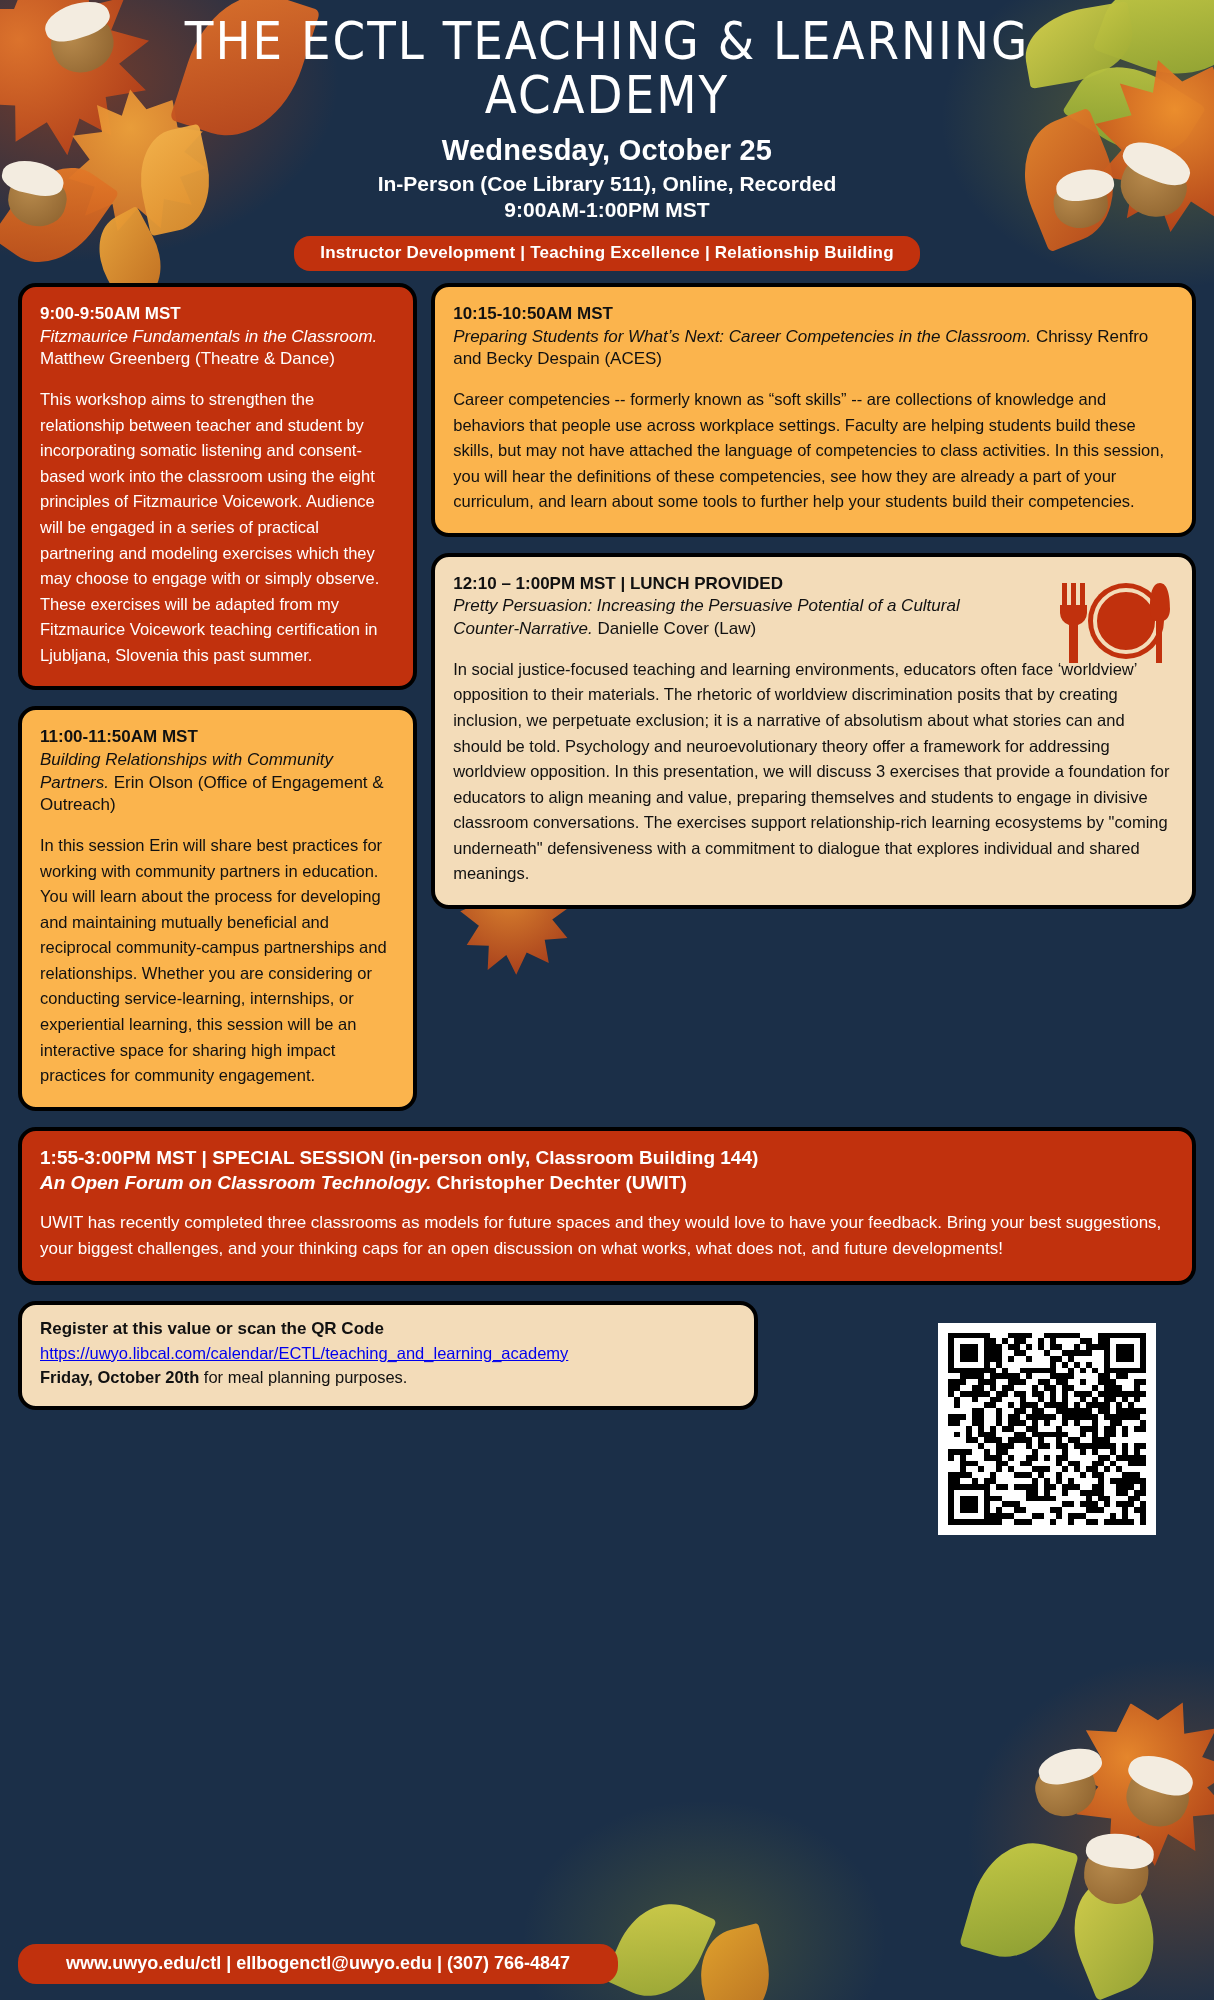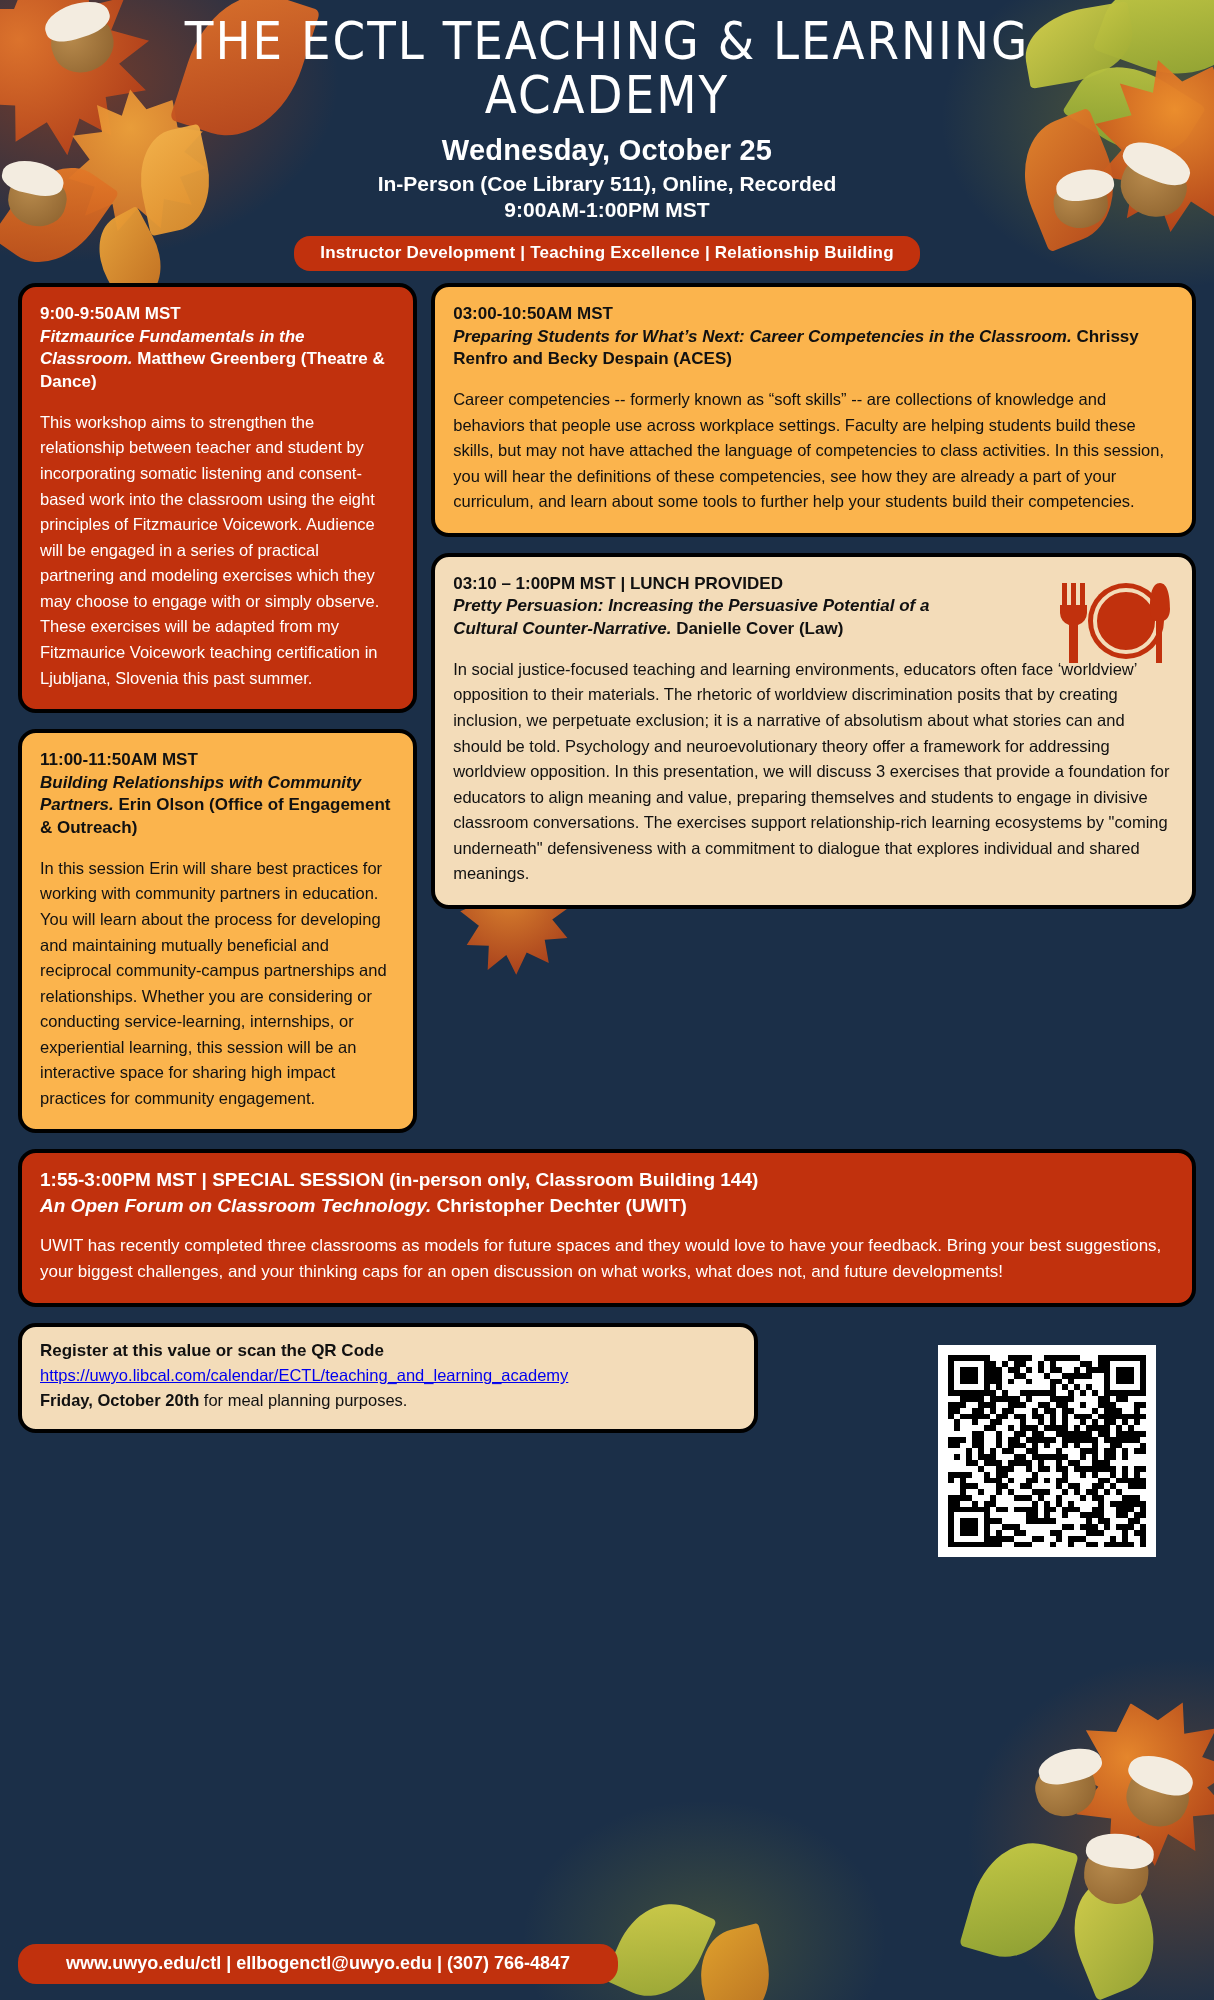--- a/index.html
+++ b/index.html
@@ -59,21 +59,21 @@
   .col { display: flex; flex-direction: column; gap: 16px; }
   .col.left { width: 404px; }
   .col.right { width: 774px; }
   .card {
     border: 4px solid #000; border-radius: 18px; padding: 16px 18px 18px;
   }
   .card.red   { background: #c1310d; color: #fff; }
   .card.amber { background: #fbb44d; color: #111; }
   .card.cream { background: #f3dcb9; color: #111; }
   .card .time { font-weight: bold; font-size: 17px; line-height: 1.32; }
-  .card .ttl  { font-weight: bold; font-style: italic; font-size: 17px; line-height: 1.34; }
+  .card .ttl  { font-weight: normal; font-style: italic; font-size: 17px; line-height: 1.34; }
   .card .ttl .plain { font-style: normal; }
   .card .body { font-size: 16.5px; line-height: 1.55; margin-top: 16px; }
   .head-line { line-height: 1.33; font-size: 17px; }
   
   .lunch-head { position: relative; }
   .lunch-icon { position: absolute; right: 2px; top: 6px; width: 118px; height: 84px; }
   
   .special {
     position: relative; z-index: 5; margin: 16px 18px 0;
     background: #c1310d; color: #fff; border: 4px solid #000; border-radius: 18px;
@@ -178,40 +178,40 @@
         </div>
         <div class="body">In this session Erin will share best practices for working with community partners in education. You will learn about the process for developing and maintaining mutually beneficial and reciprocal community-campus partnerships and relationships. Whether you are considering or conducting service-learning, internships, or experiential learning, this session will be an interactive space for sharing high impact practices for community engagement.</div>
       </div>
 
     </div>
 
     <div class="col right">
 
       <div class="card amber">
         <div class="head-line">
-          <div class="time">03:00-10:50AM MST</div>
+          <div class="time">10:15-10:50AM MST</div>
           <div class="ttl"><span>Preparing Students for What’s Next: Career Competencies in the Classroom.</span><span class="plain"> Chrissy Renfro and Becky Despain (ACES)</span></div>
         </div>
         <div class="body">Career competencies -- formerly known as “soft skills” -- are collections of knowledge and behaviors that people use across workplace settings. Faculty are helping students build these skills, but may not have attached the language of competencies to class activities. In this session, you will hear the definitions of these competencies, see how they are already a part of your curriculum, and learn about some tools to further help your students build their competencies.</div>
       </div>
 
       <div class="card cream">
         <div class="head-line lunch-head">
           <svg class="lunch-icon" viewBox="0 0 118 84">
             <g fill="#c1310d">
               <rect x="8" y="4" width="5" height="24"></rect>
                 <rect x="17" y="4" width="5" height="24"></rect>
                 <rect x="26" y="4" width="5" height="24"></rect>
               <path d="M6 26 h27 v8 a13 13 0 0 1 -9 12 v38 h-9 v-38 a13 13 0 0 1 -9 -12 z"></path>
               <circle cx="72" cy="42" r="38"></circle>
               <circle cx="72" cy="42" r="31" fill="none" stroke="#f3dcb9" stroke-width="4"></circle>
               <path d="M106 4 c8 0 10 14 10 26 c0 8 -4 12 -8 12 v42 h-6 v-42 c-4 0 -6 -5 -6 -14 c0 -12 2 -24 10 -24 z"></path>
             </g>
           </svg>
-          <div class="time">03:10 – 1:00PM MST | LUNCH PROVIDED</div>
+          <div class="time">12:10 – 1:00PM MST | LUNCH PROVIDED</div>
           <div class="ttl" style="max-width:540px;"><span>Pretty Persuasion: Increasing the Persuasive Potential of a Cultural Counter-Narrative.</span><span class="plain"> Danielle Cover (Law)</span></div>
         </div>
         <div class="body">In social justice-focused teaching and learning environments, educators often face ‘worldview’ opposition to their materials. The rhetoric of worldview discrimination posits that by creating inclusion, we perpetuate exclusion; it is a narrative of absolutism about what stories can and should be told. Psychology and neuroevolutionary theory offer a framework for addressing worldview opposition. In this presentation, we will discuss 3 exercises that provide a foundation for educators to align meaning and value, preparing themselves and students to engage in divisive classroom conversations. The exercises support relationship-rich learning ecosystems by "coming underneath" defensiveness with a commitment to dialogue that explores individual and shared meanings.</div>
       </div>
 
     </div>
   </div>
 
   <div class="special">
     <div class="h1">1:55-3:00PM MST | SPECIAL SESSION (in-person only, Classroom Building 144)</div>

